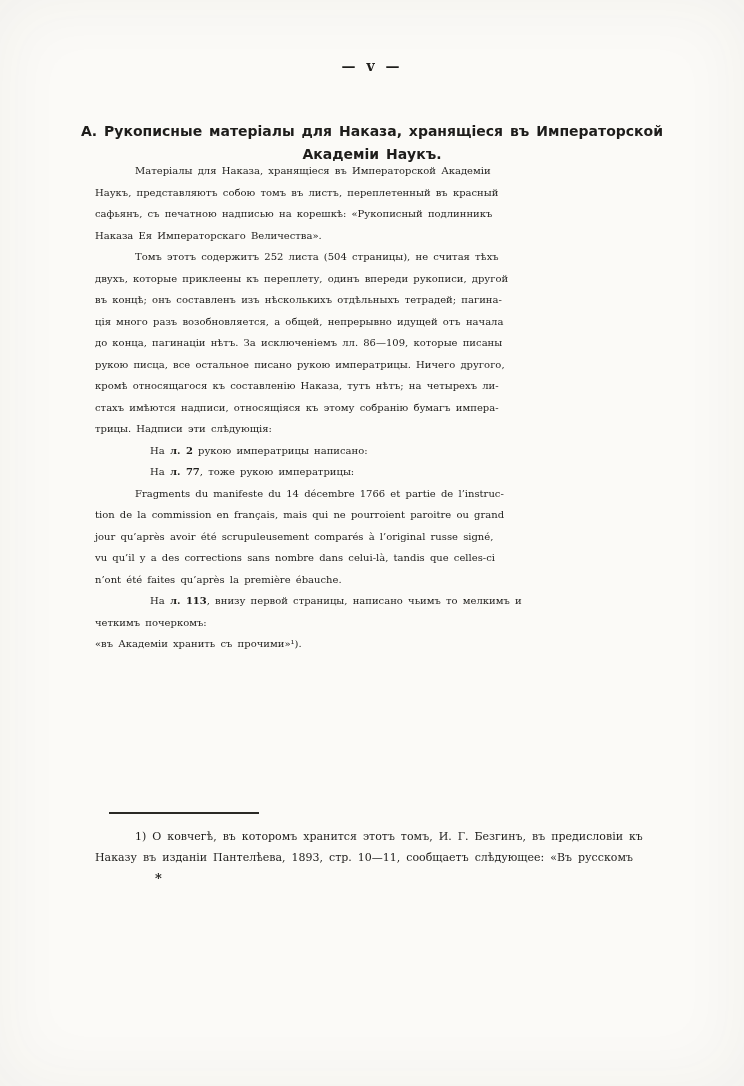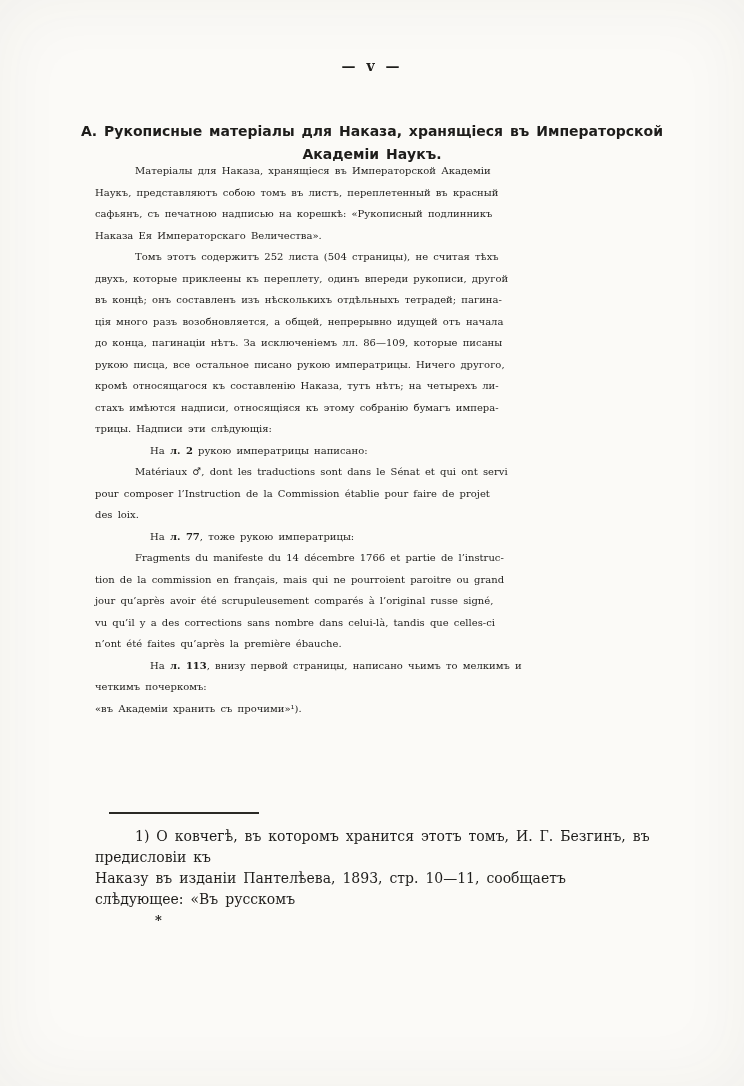--- a/index.html
+++ b/index.html
@@ -61,21 +61,21 @@
     width: 560px;
   }
   .rule {
     width: 150px;
     height: 2px;
     background: #2a2925;
     margin: 6px 0 0 14px;
   }
   .footnote {
     margin: 12px 0 0 0;
-    font-size: 14px;
+    font-size: 11px;
     line-height: 21px;
     text-indent: 40px;
     word-spacing: 2.5px;
   }
   .sig {
     margin: 3px 0 0 60px;
     font-size: 13px;
     font-weight: bold;
   }
 </style>
@@ -85,21 +85,20 @@
 <div class="page">
 
   <div class="pagenum">— v —</div>
 
   <div class="heading">А. Рукописные матеріалы для Наказа, хранящіеся въ Императорской<br>Академіи Наукъ.</div>
 
   <div class="body">
     <p class="para">Матеріалы для Наказа, хранящіеся въ Императорской Академіи<br>Наукъ, представляютъ собою томъ въ листъ, переплетенный въ красный<br>сафьянъ, съ печатною надписью на корешкѣ: «Рукописный подлинникъ<br>Наказа Ея Императорскаго Величества».</p>
     <p class="para">Томъ этотъ содержитъ 252 листа (504 страницы), не считая тѣхъ<br>двухъ, которые приклеены къ переплету, одинъ впереди рукописи, другой<br>въ концѣ; онъ составленъ изъ нѣсколькихъ отдѣльныхъ тетрадей; пагина-<br>ція много разъ возобновляется, а общей, непрерывно идущей отъ начала<br>до конца, пагинаціи нѣтъ. За исключеніемъ лл. 86—109, которые писаны<br>рукою писца, все остальное писано рукою императрицы. Ничего другого,<br>кромѣ относящагося къ составленію Наказа, тутъ нѣтъ; на четырехъ ли-<br>стахъ имѣются надписи, относящіяся къ этому собранію бумагъ импера-<br>трицы. Надписи эти слѣдующія:</p>
     <p class="leaf">На <b>л. 2</b> рукою императрицы написано:</p>
-    <p class="para">Matériaux ♂, dont les traductions sont dans le Sénat et qui ont servi<br>pour composer l’Instruction de la Commission établie pour faire de projet<br>des loix.</p>
     <p class="leaf">На <b>л. 77</b>, тоже рукою императрицы:</p>
     <p class="para">Fragments du manifeste du 14 décembre 1766 et partie de l’instruc-<br>tion de la commission en français, mais qui ne pourroient paroitre ou grand<br>jour qu’après avoir été scrupuleusement comparés à l’original russe signé,<br>vu qu’il y a des corrections sans nombre dans celui-là, tandis que celles-ci<br>n’ont été faites qu’après la première ébauche.</p>
     <p class="leaf">На <b>л. 113</b>, внизу первой страницы, написано чьимъ то мелкимъ и<br>четкимъ почеркомъ:</p>
     <p class="insc-single">«въ Академіи хранить съ прочими»¹).</p>
   </div>
 
   <div class="foot">
     <div class="rule"></div>
     <p class="footnote">1) О ковчегѣ, въ которомъ хранится этотъ томъ, И. Г. Безгинъ, въ предисловіи къ<br>Наказу въ изданіи Пантелѣева, 1893, стр. 10—11, сообщаетъ слѣдующее: «Въ русскомъ</p>
     <div class="sig">*</div>

